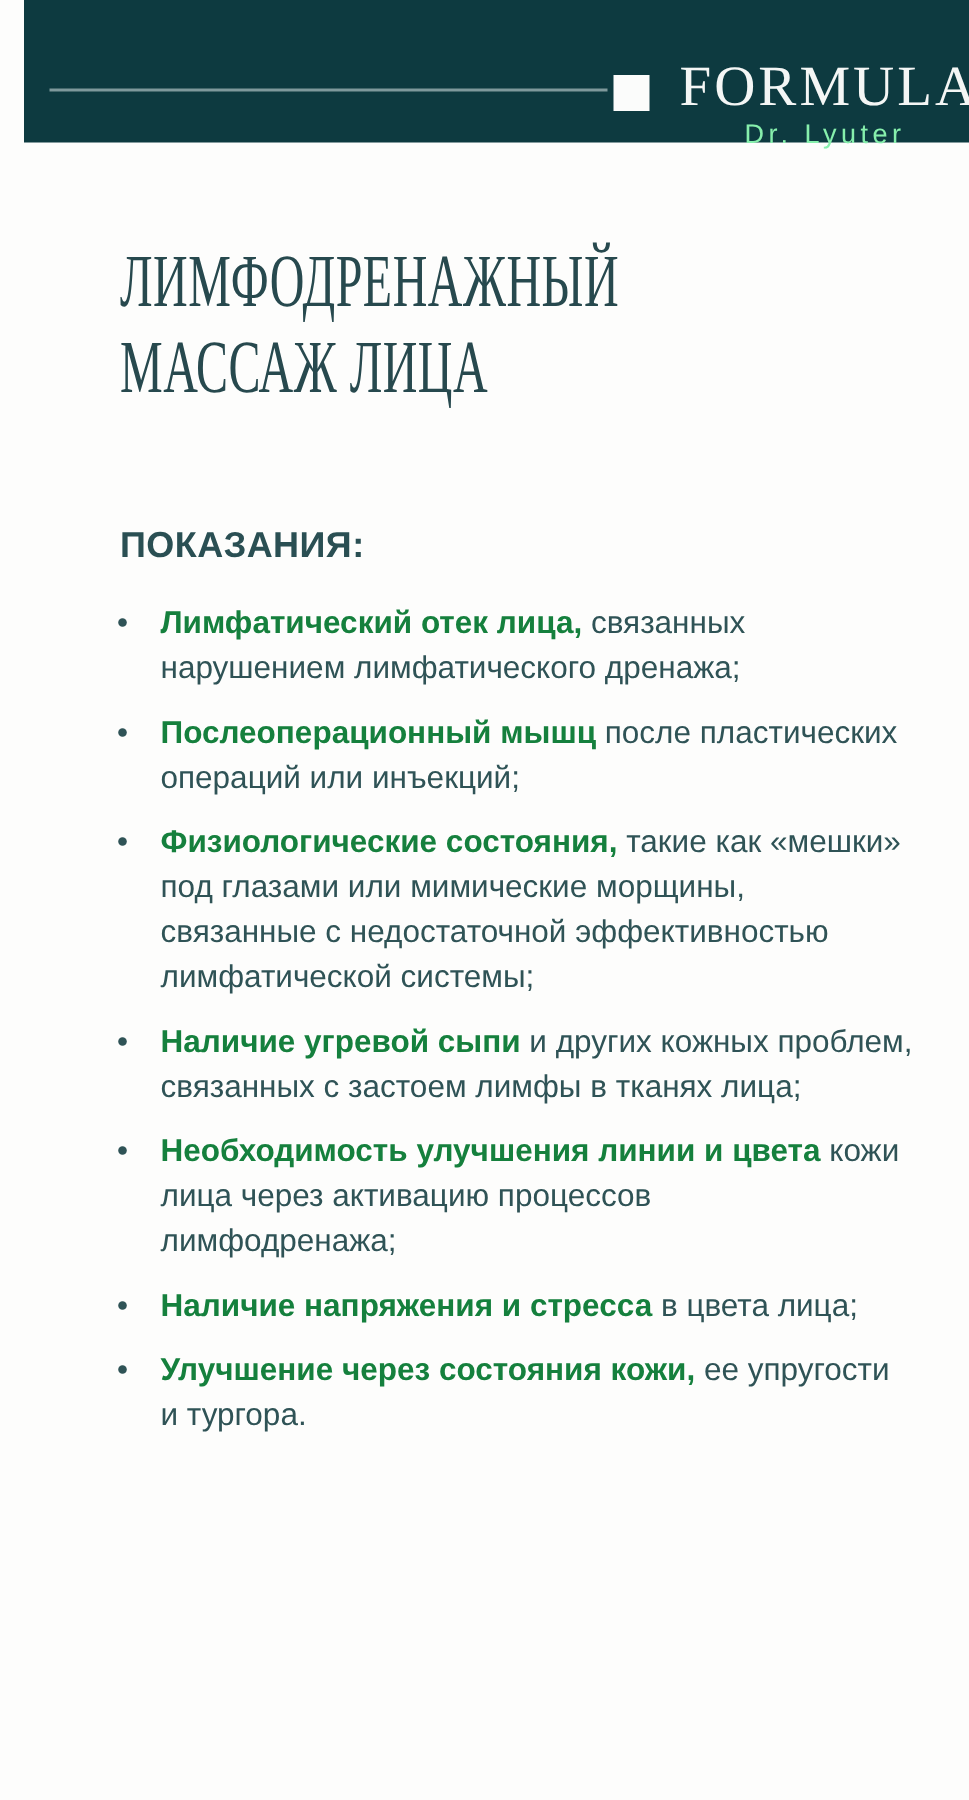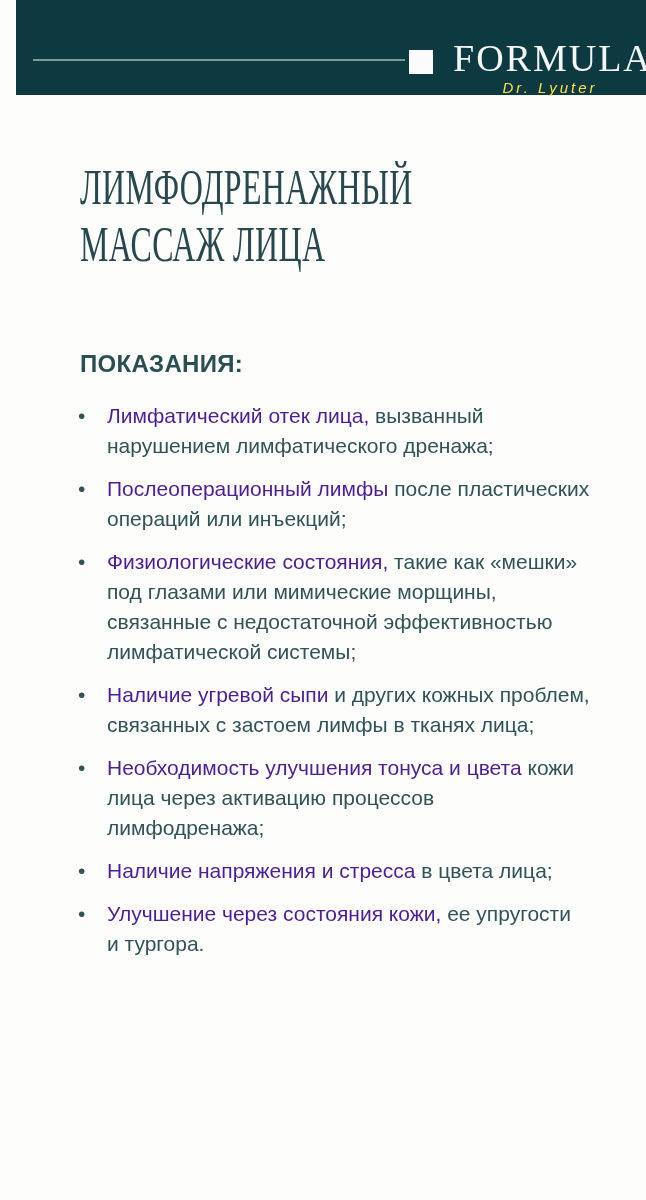--- a/index.html
+++ b/index.html
@@ -54,25 +54,24 @@
     font-family: "Liberation Serif", serif;
     font-size: 38px;
     font-weight: normal;
     letter-spacing: 2px;
     line-height: 40px;
     color: #f4f6f5;
     white-space: nowrap;
   }
   .logo-sub {
     margin-top: 1px;
-    font-size: 15px;
+    font-size: 18px;
     letter-spacing: 3px;
-    color: #fde047;
+    color: #86efac;
     white-space: nowrap;
-    font-style: italic;
   }
 
   
   .content {
     position: absolute;
     top: 95px;
     left: 0;
     width: 646px;
     padding: 12px;
     margin-top: 16px;
@@ -118,22 +117,22 @@
     color: #2f5356;
   }
   .bullet-text {
     flex: 1 1 auto;
     font-size: 21px;
     line-height: 30px;
     color: #2f5356;
     white-space: pre-line;
   }
   .bullet-text b {
-    font-weight: normal;
-    color: #4c1d95;
+    font-weight: bold;
+    color: #15803d;
   }
 </style>
 </head>
 <body>
 
 <div class="page">
 
   <div class="header-band">
     <div class="header-rule"></div>
     <div class="logo-square"></div>
@@ -148,47 +147,47 @@
     <h1 class="doc-title">ЛИМФОДРЕНАЖНЫЙ
 МАССАЖ ЛИЦА</h1>
 
 
     <h2 class="indications-heading">ПОКАЗАНИЯ:</h2>
 
     <div class="bullet-list">
 
       <div class="bullet-item">
         <span class="bullet-marker">•</span>
-        <span class="bullet-text"><b>Лимфатический отек лица,</b><span> вызванный
+        <span class="bullet-text"><b>Лимфатический отек лица,</b><span> связанных
 нарушением лимфатического дренажа;</span></span>
       </div>
 
       <div class="bullet-item">
         <span class="bullet-marker">•</span>
-        <span class="bullet-text"><b>Послеоперационный лимфы</b><span> после пластических
+        <span class="bullet-text"><b>Послеоперационный мышц</b><span> после пластических
 операций или инъекций;</span></span>
       </div>
 
       <div class="bullet-item">
         <span class="bullet-marker">•</span>
         <span class="bullet-text"><b>Физиологические состояния,</b><span> такие как «мешки»
 под глазами или мимические морщины,
 связанные с недостаточной эффективностью
 лимфатической системы;</span></span>
       </div>
 
       <div class="bullet-item">
         <span class="bullet-marker">•</span>
         <span class="bullet-text"><b>Наличие угревой сыпи</b><span> и других кожных проблем,
 связанных с застоем лимфы в тканях лица;</span></span>
       </div>
 
       <div class="bullet-item">
         <span class="bullet-marker">•</span>
-        <span class="bullet-text"><b>Необходимость улучшения тонуса и цвета</b><span> кожи
+        <span class="bullet-text"><b>Необходимость улучшения линии и цвета</b><span> кожи
 лица через активацию процессов
 лимфодренажа;</span></span>
       </div>
 
       <div class="bullet-item">
         <span class="bullet-marker">•</span>
         <span class="bullet-text"><b>Наличие напряжения и стресса</b><span> в цвета лица;</span></span>
       </div>
 
       <div class="bullet-item">

